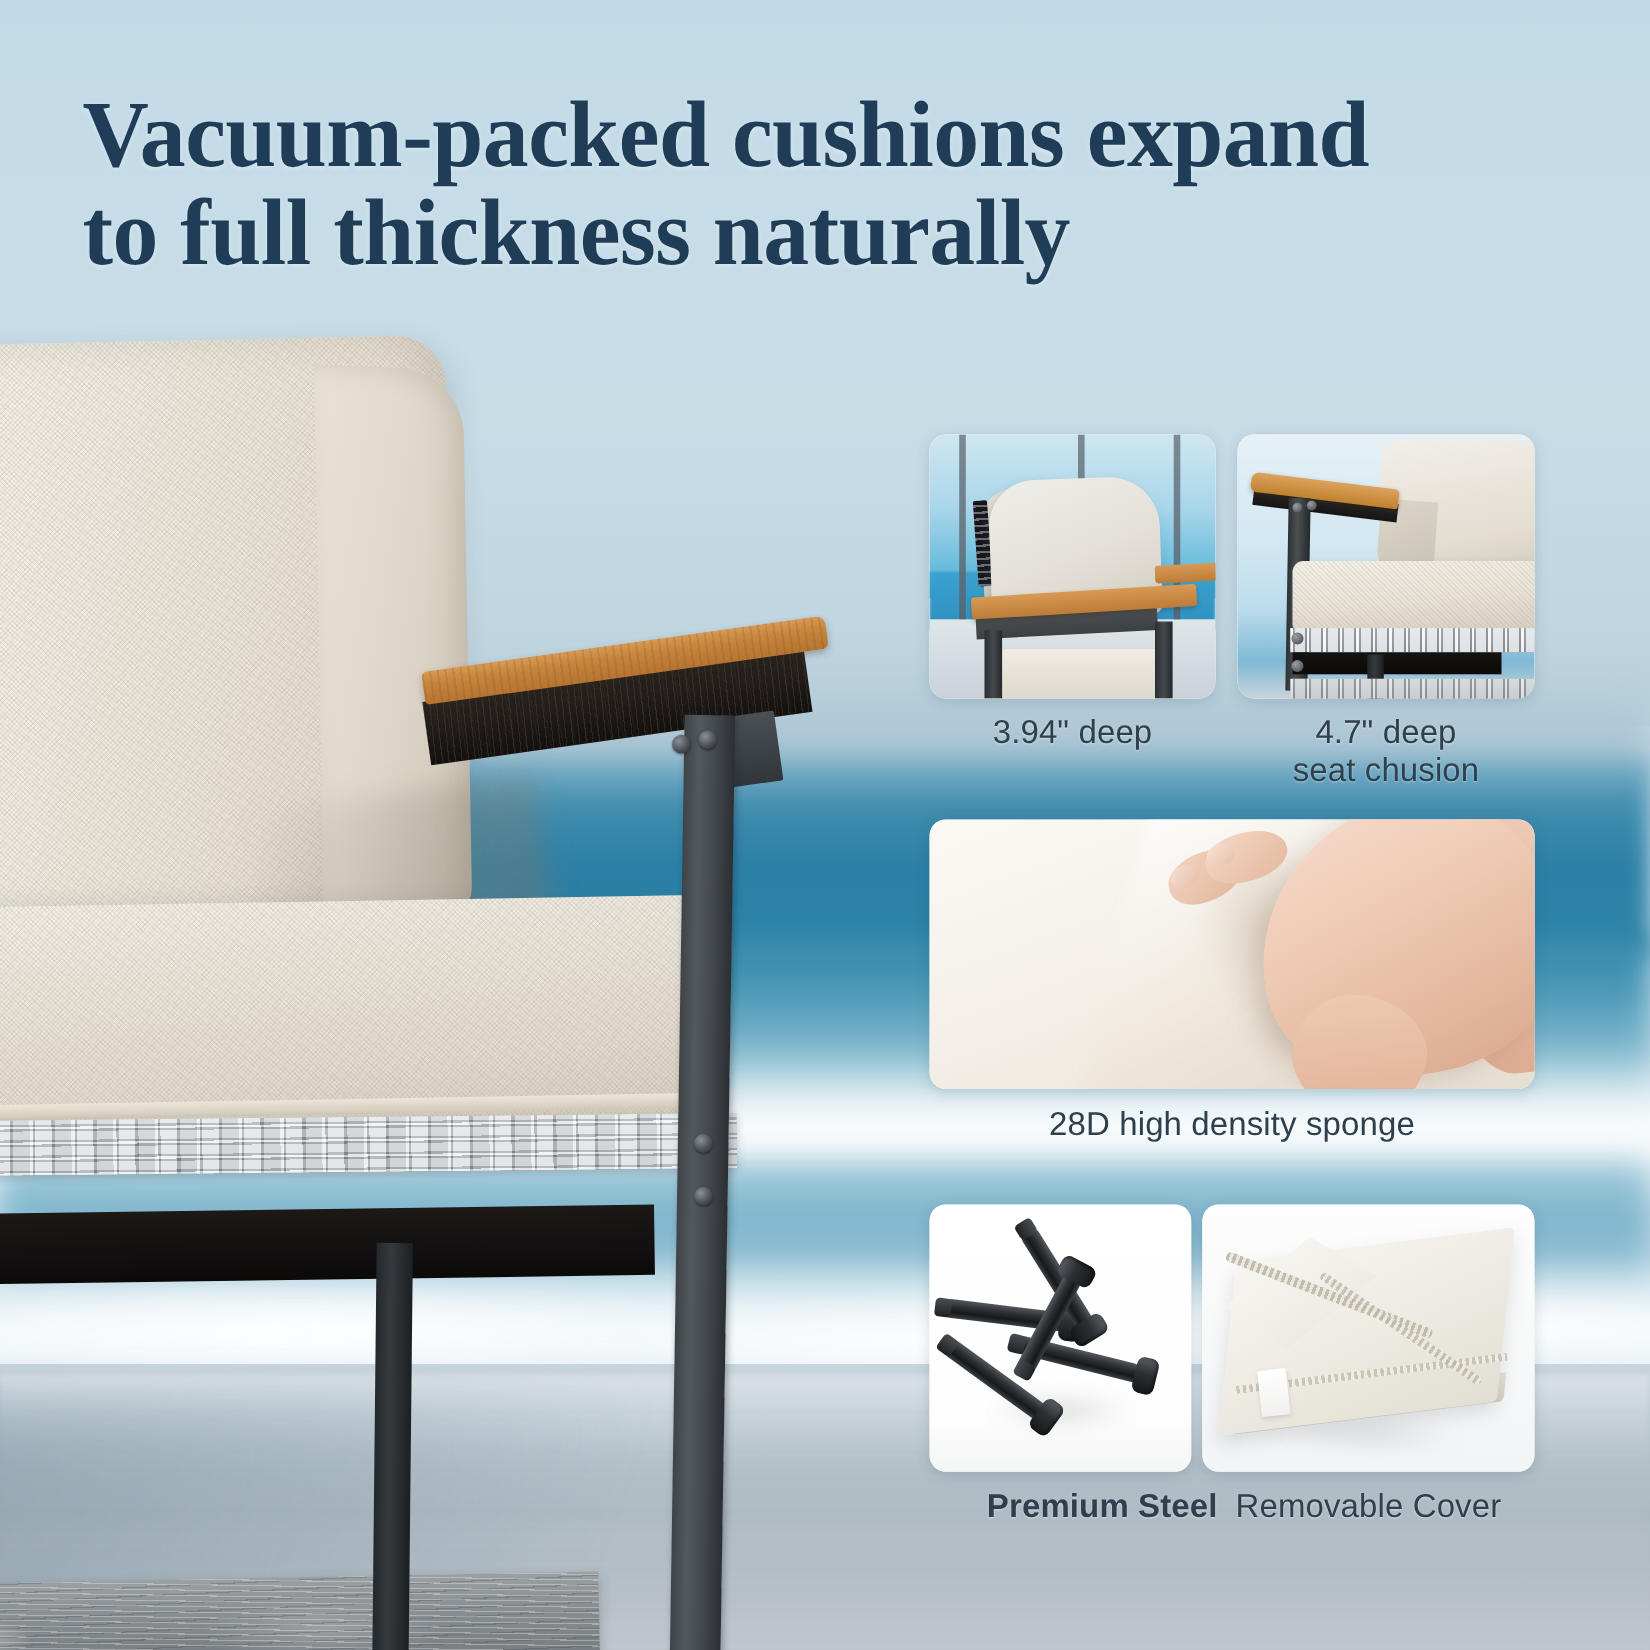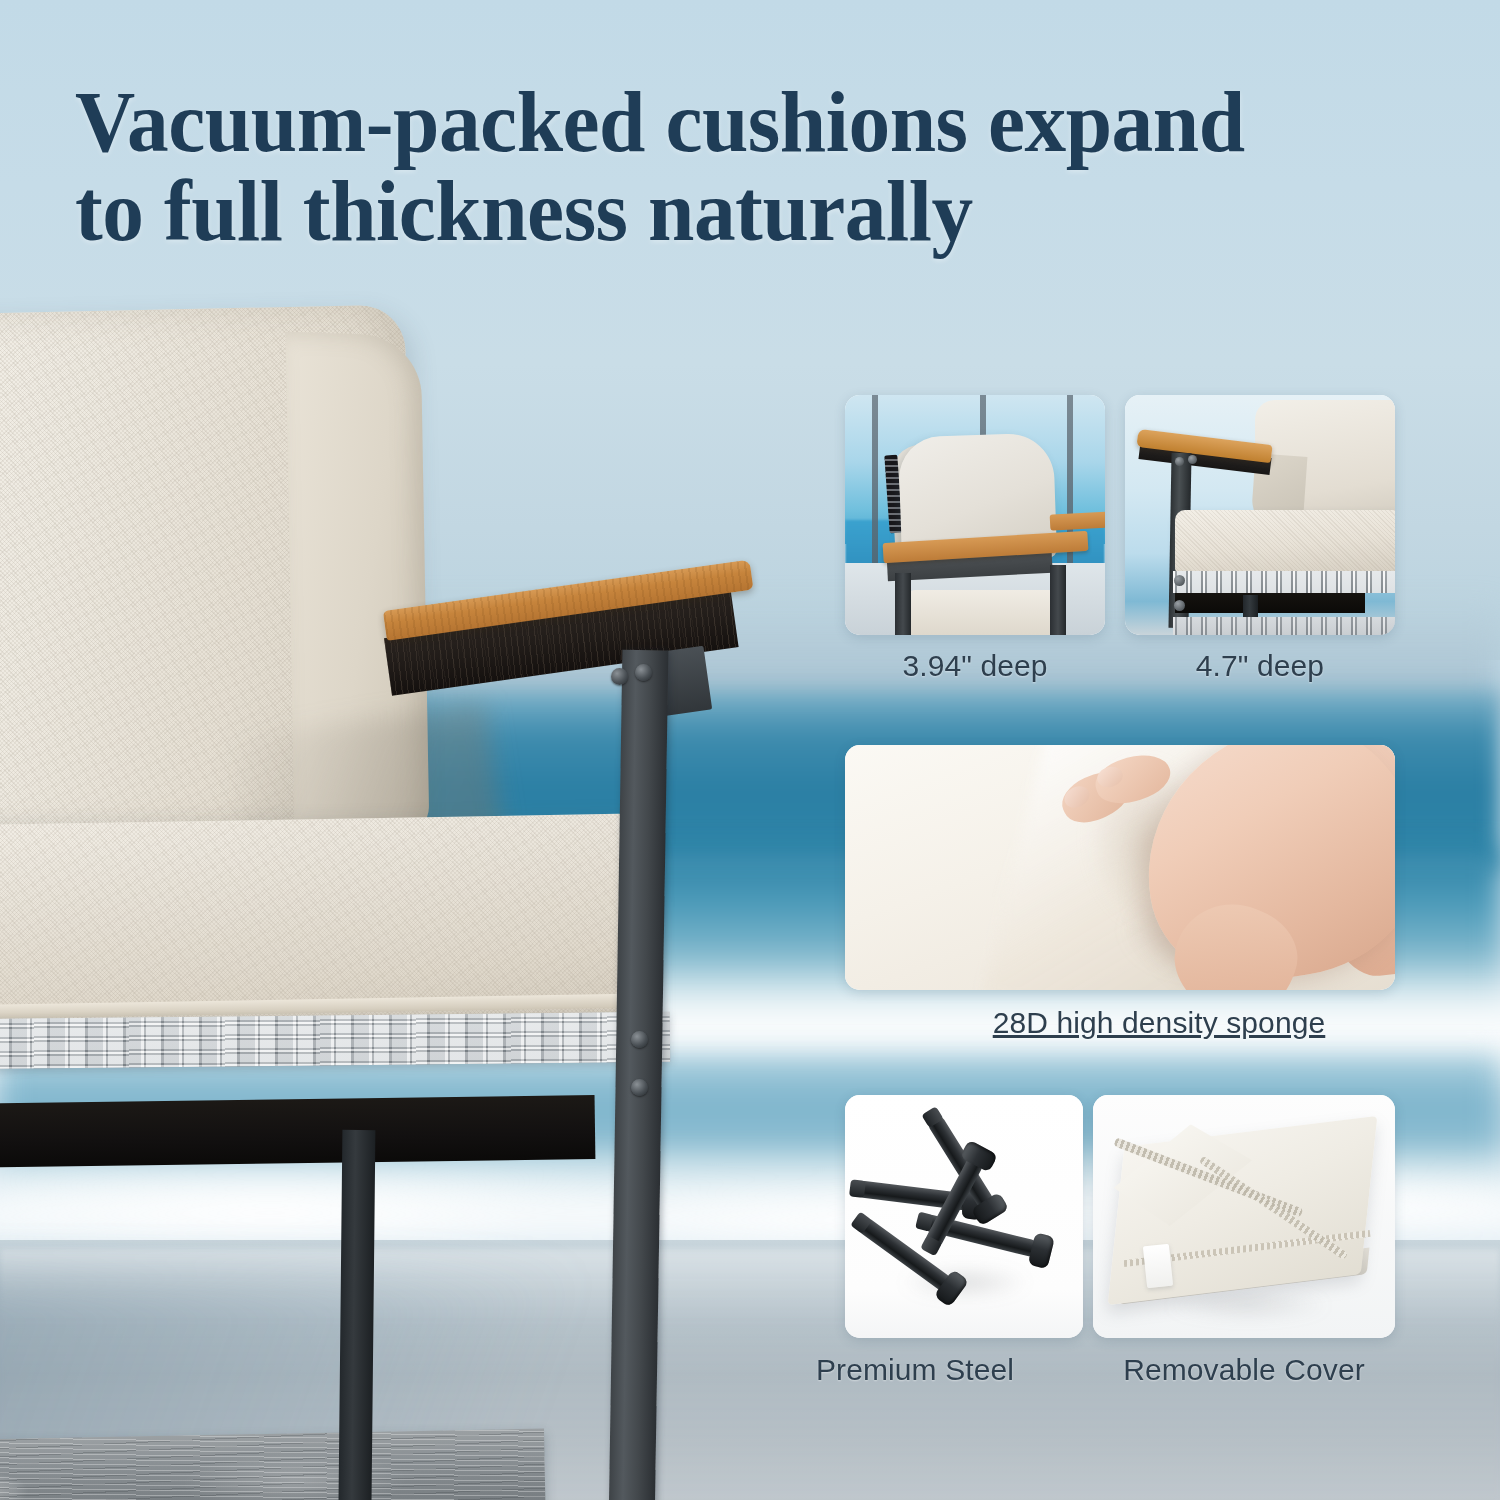--- a/index.html
+++ b/index.html
@@ -252,22 +252,22 @@
     text-align:center;
     color:#2e3f4e;
     font-size:30px;
     line-height:1.18;
     font-weight:400;
     letter-spacing:.1px;
     text-shadow:0 1px 2px rgba(255,255,255,.45);
   }
   .c-back  { left:845px; top:648px;  width:260px; }
   .c-seat  { left:1125px; top:648px; width:270px; }
-  .c-foam  { left:884px; top:1005px; width:550px;text-decoration:underline; }
-  .c-steel { left:796px; top:1352px; width:238px; }
+  .c-foam  { left:845px; top:1005px; width:550px; }
+  .c-steel { left:883px; top:1352px; width:238px;font-weight:bold; }
   .c-cover { left:1093px; top:1352px; width:302px; }
 
   
   .t1-sky { position:absolute; left:0; top:0; width:100%; height:62%;
             background:linear-gradient(180deg,#cfe6f1 0%,#a9d6ea 45%,#6fbfdd 78%,#3fa4cf 100%); }
   .t1-sea { position:absolute; left:0; top:52%; width:100%; height:22%;
             background:linear-gradient(180deg,#3ba2cf,#2f8fbe); filter:blur(1px); }
   .t1-floor { position:absolute; left:0; top:70%; width:100%; height:30%;
               background:linear-gradient(180deg,#dfe6ea,#c9d2d8); }
   .t1-mull { position:absolute; top:0; width:6px; height:70%;
@@ -514,20 +514,21 @@
     <div class="t2-seat"></div>
     <div class="t2-wicker"></div>
     <div class="t2-railblk"></div>
     <div class="t2-leg"></div>
     <div class="t2-wicker2"></div>
     <div class="t2-bolt3"></div>
     <div class="t2-bolt4"></div>
   </div>
   <div class="caption c-seat">
     <div>4.7" deep</div>
+    <div>seat chusion</div>
   </div>
 
   <div class="panel p-foam">
     <div class="t3-foam"></div>
     <div class="t3-crease"></div>
     <div class="t3-dip"></div>
     <div class="t3-shadow"></div>
     <div class="t3-wrist"></div>
     <div class="t3-hand"></div>
     <div class="t3-thumb"></div>

